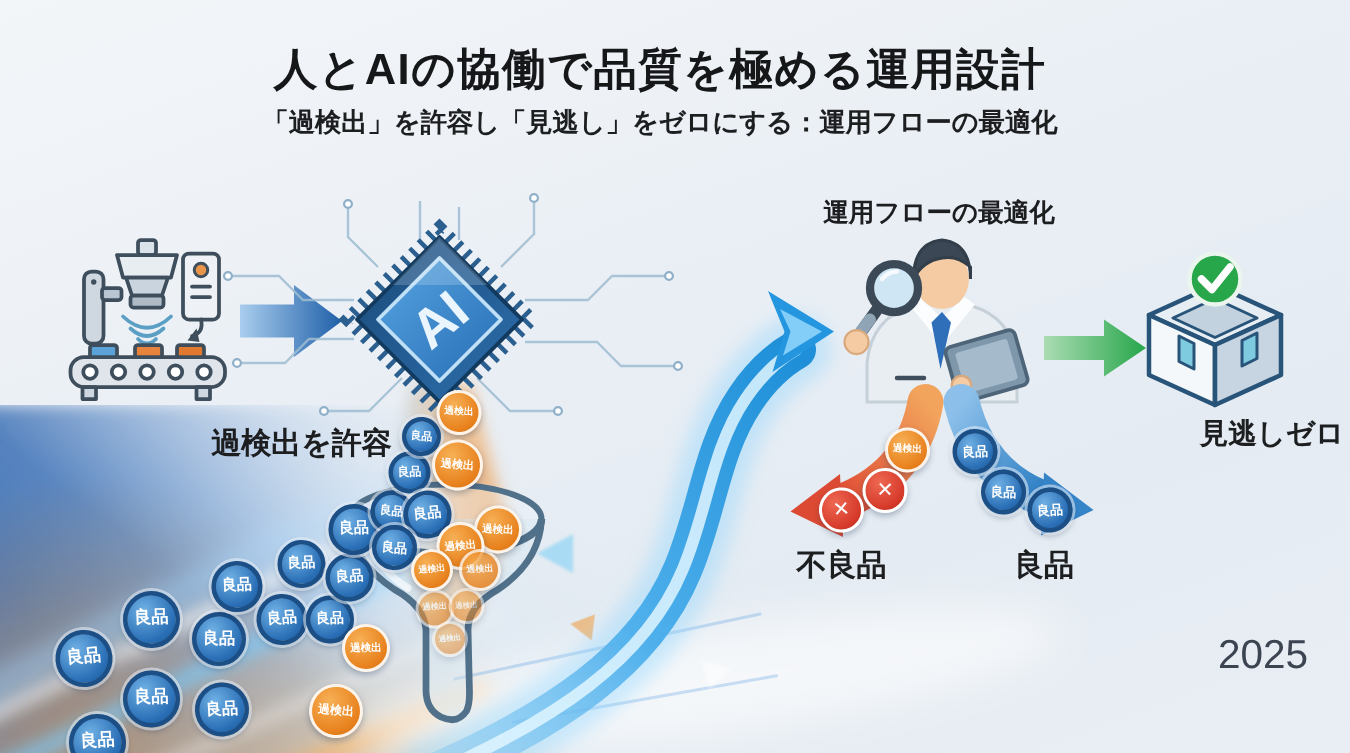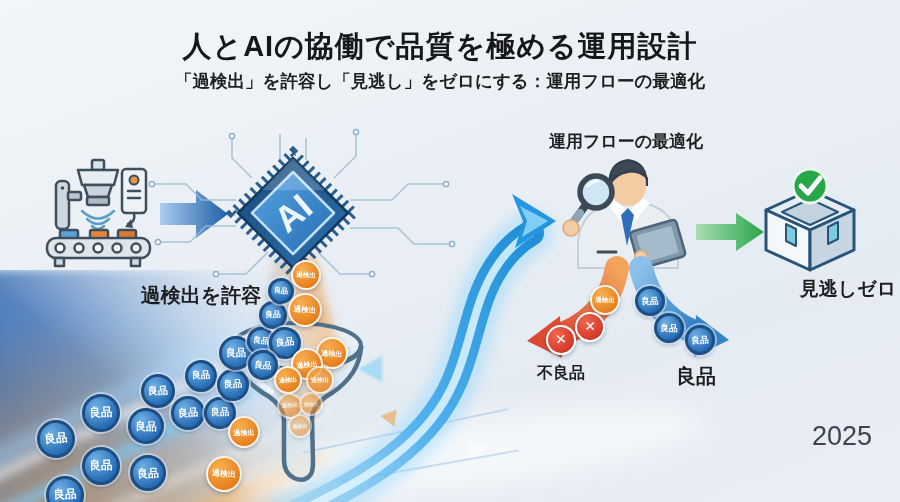--- a/index.html
+++ b/index.html
@@ -38,21 +38,21 @@
   
   .hdr-title{position:absolute;left:0;top:27px;width:880px;text-align:center;
     font-size:29px;font-weight:bold;color:#161719;letter-spacing:1px;}
   .hdr-sub{position:absolute;left:0;top:69px;width:880px;text-align:center;
     font-size:17.5px;font-weight:bold;color:#1d1e20;}
   .lbl{position:absolute;font-weight:bold;color:#1d1e20;white-space:nowrap;transform:translateX(-50%);}
   .lbl-ai{left:293px;top:128px;font-size:18px;}
   .lbl-human{left:626px;top:130px;font-size:17px;}
   .lbl-tolerate{left:201px;top:282px;font-size:20px;}
   .lbl-zeromiss{left:810px;top:276px;font-size:19px;margin-left:38px;}
-  .lbl-defect{left:561px;top:363px;font-size:16px;}
+  .lbl-defect{left:561px;top:363px;font-size:20px;}
   .lbl-good{left:696px;top:363px;font-size:20px;}
   .footer-year{position:absolute;right:28px;top:421px;font-size:27px;color:#3b4450;text-align:right;}
   .footer-brand{position:absolute;right:27px;top:450px;font-size:21px;color:#3b4450;text-align:right;}
   
   svg.scene{position:absolute;left:0;top:0;}
   
   .circle{position:absolute;border-radius:50%;display:flex;align-items:center;justify-content:center;
     color:#fff;font-weight:bold;box-shadow:0 2px 4px rgba(15,40,75,.3);line-height:1;white-space:nowrap;}
   .circle.good{background:radial-gradient(circle at 35% 30%,#6fb0e4,#2a6fb6 68%,#1c568f);
     border:3px solid #1c4f86;box-shadow:0 0 0 2px rgba(235,243,250,.55),0 2px 4px rgba(15,40,75,.35);}

